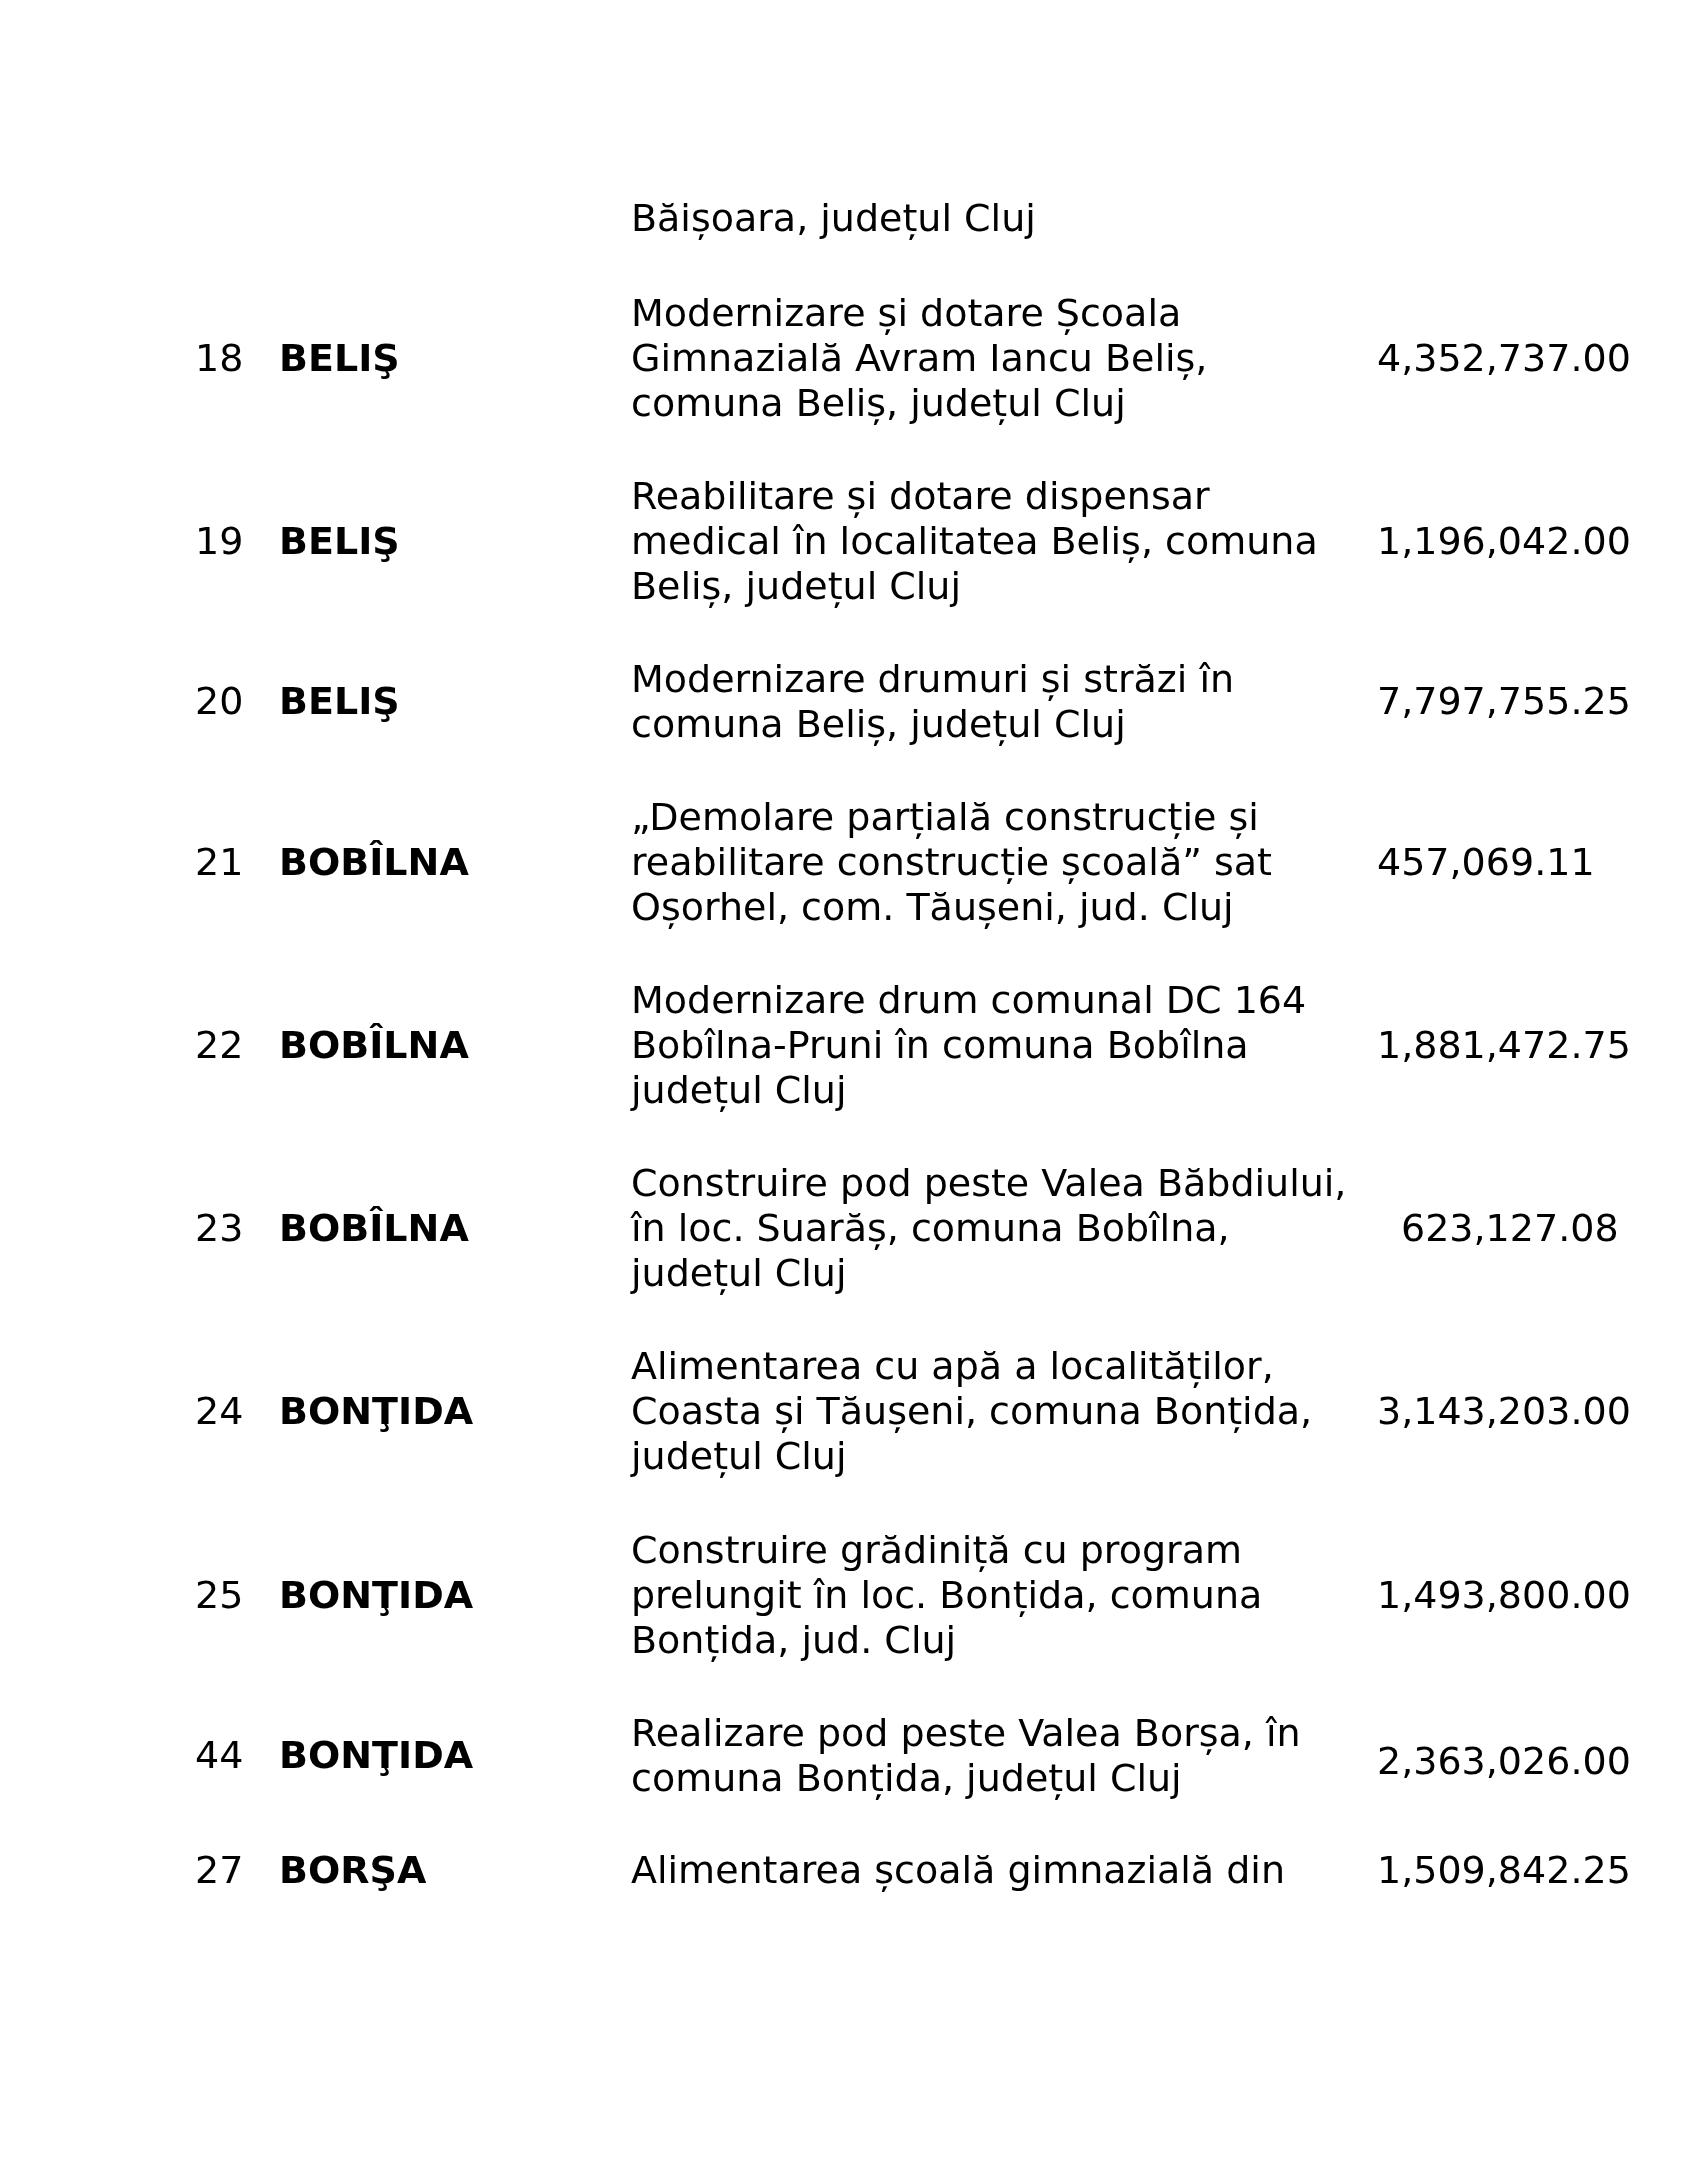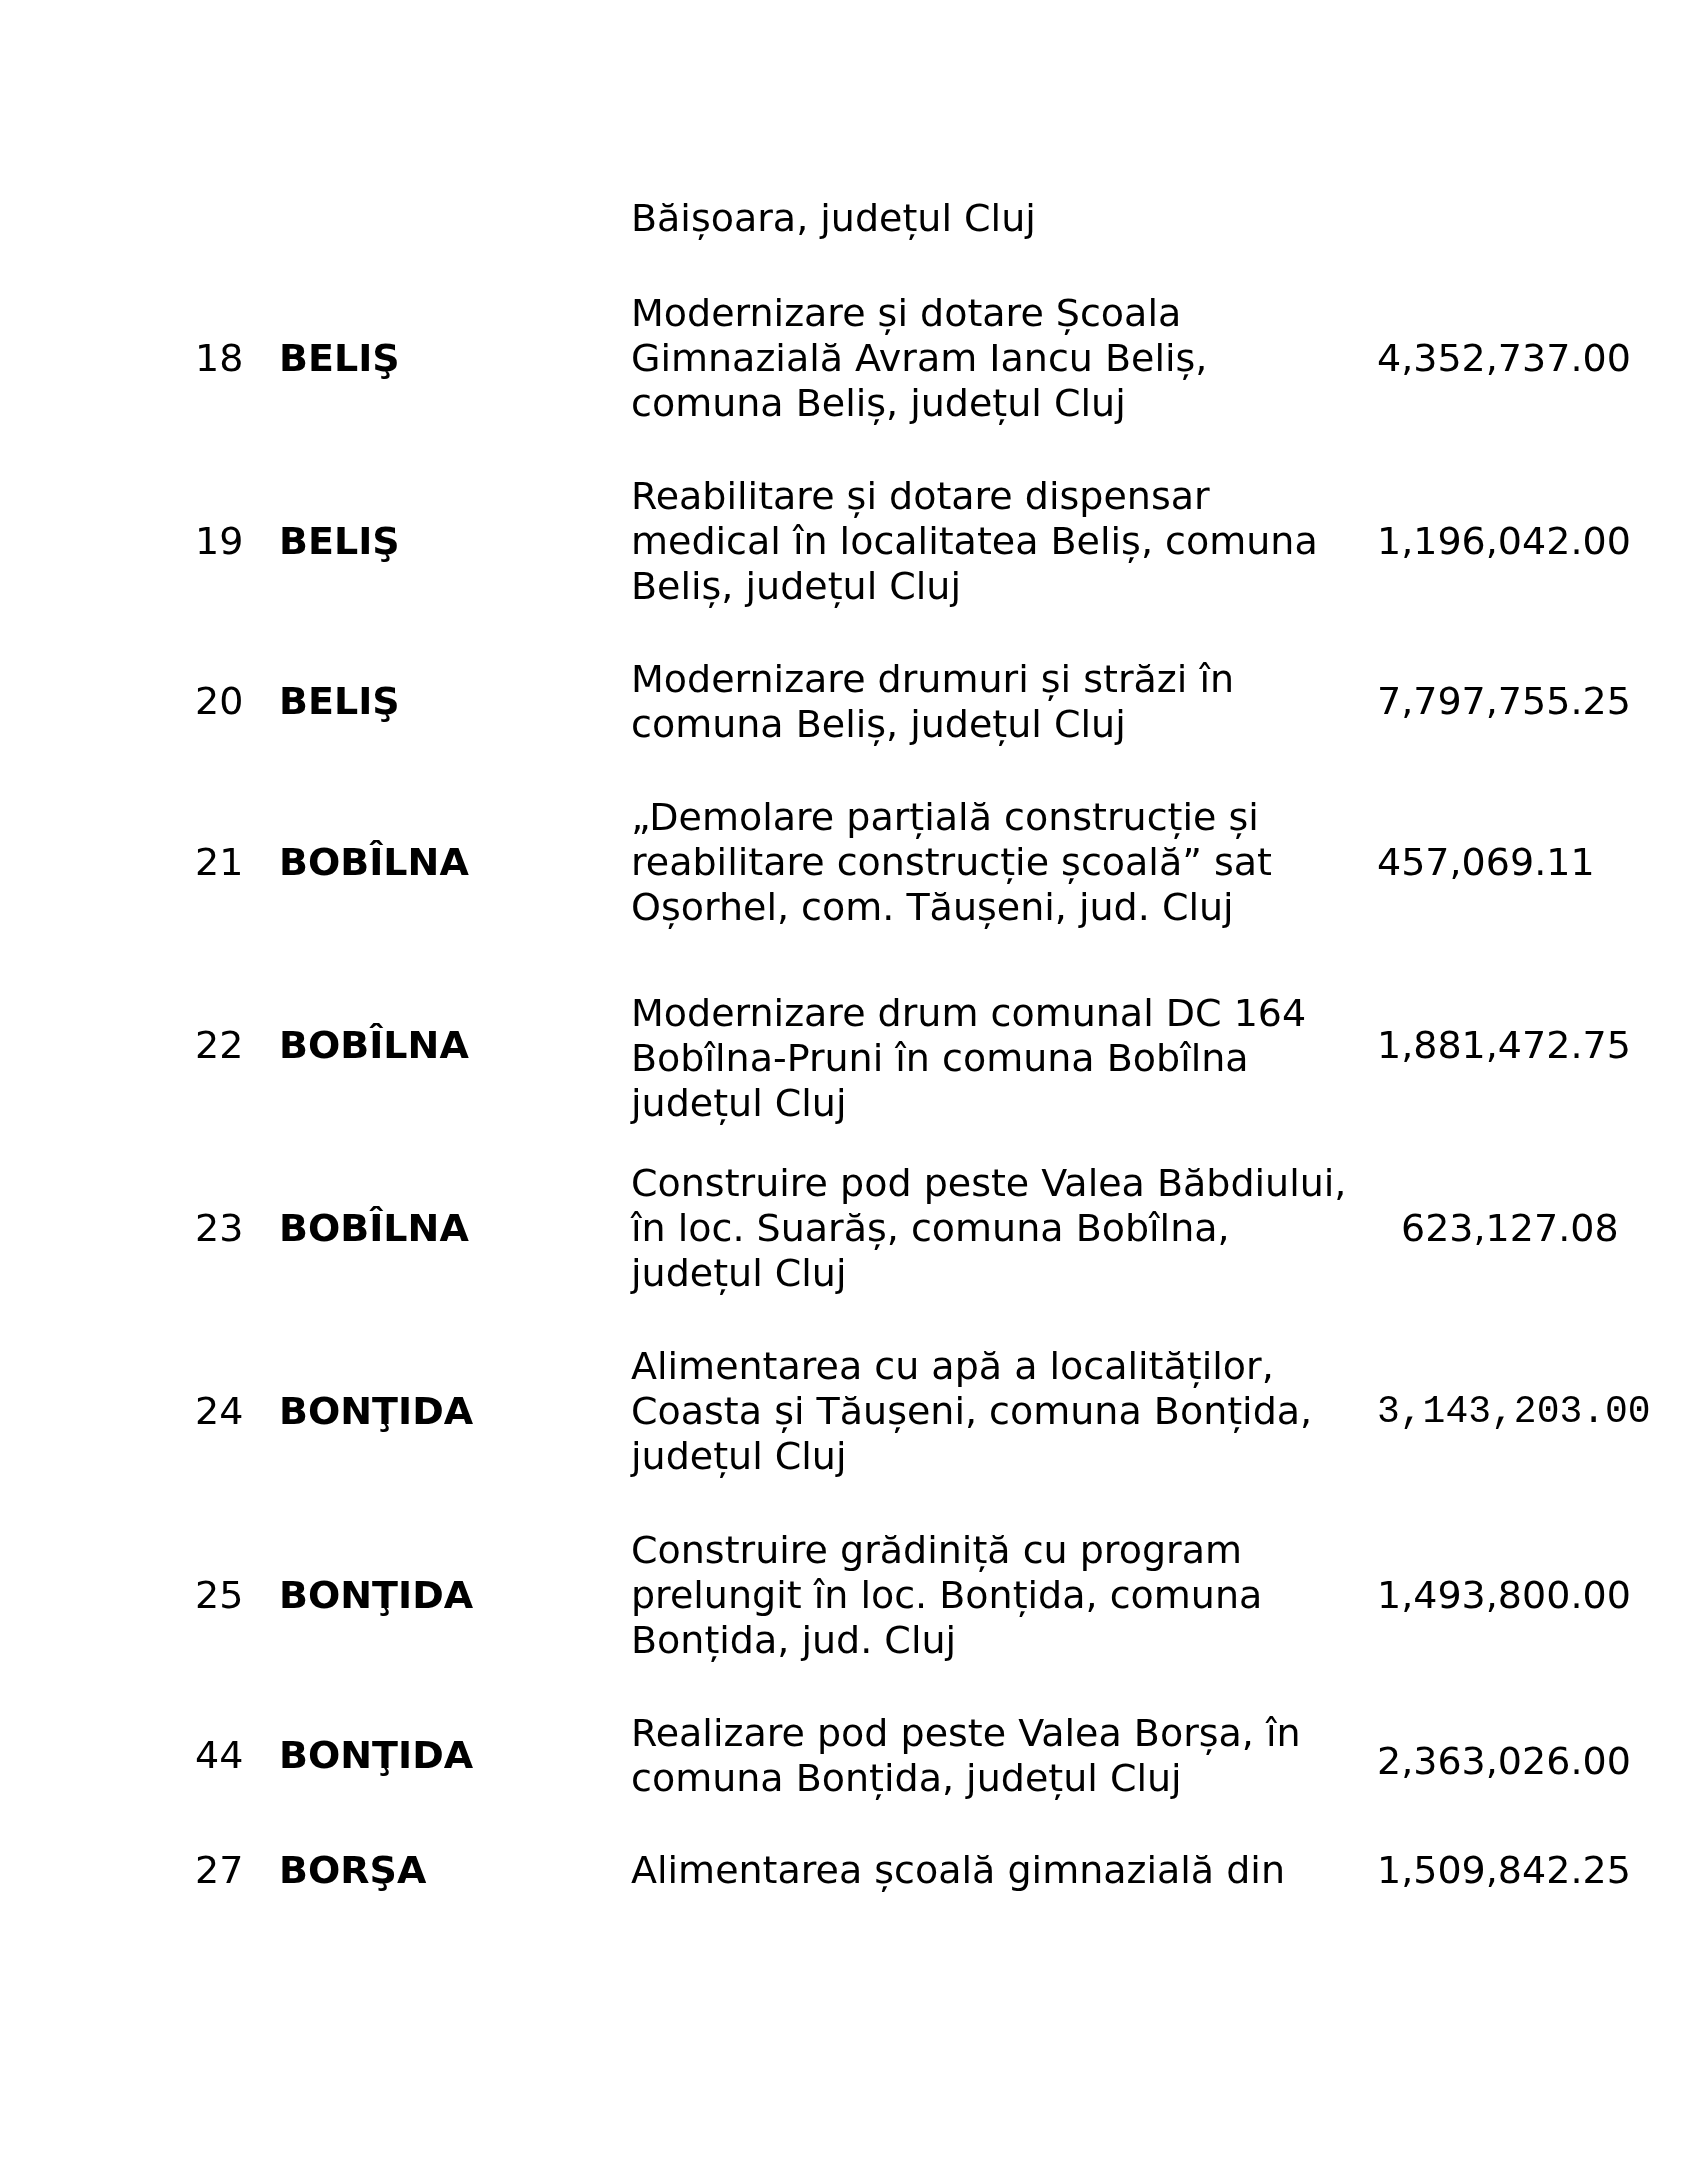--- a/index.html
+++ b/index.html
@@ -48,42 +48,42 @@
   <div class="name" style="top:45px;">BOBÎLNA</div>
   <div class="desc" style="top:0;">„Demolare parțială construcție și
 reabilitare construcție școală” sat
 Oșorhel, com. Tăușeni, jud. Cluj</div>
   <div class="val" style="top:45px;">457,069.11</div>
 </div>
 
 <div class="row" style="top:978px;">
   <div class="nr" style="top:45px;">22</div>
   <div class="name" style="top:45px;">BOBÎLNA</div>
-  <div class="desc" style="top:0;margin-top:13px;">Modernizare drum comunal DC 164
+  <div class="desc" style="top:0;">Modernizare drum comunal DC 164
 Bobîlna-Pruni în comuna Bobîlna
 județul Cluj</div>
   <div class="val" style="top:45px;">1,881,472.75</div>
 </div>
 
 <div class="row" style="top:1161px;">
   <div class="nr" style="top:45px;">23</div>
   <div class="name" style="top:45px;">BOBÎLNA</div>
   <div class="desc" style="top:0;">Construire pod peste Valea Băbdiului,
 în loc. Suarăș, comuna Bobîlna,
 județul Cluj</div>
   <div class="val" style="top:45px;margin-left:24px;">623,127.08</div>
 </div>
 
 <div class="row" style="top:1344px;">
   <div class="nr" style="top:45px;">24</div>
   <div class="name" style="top:45px;">BONŢIDA</div>
   <div class="desc" style="top:0;">Alimentarea cu apă a localităților,
 Coasta și Tăușeni, comuna Bonțida,
 județul Cluj</div>
-  <div class="val" style="top:45px;font-family:Liberation Mono, monospace;">3,143,203.00</div>
+  <div class="val" style="top:45px;">3,143,203.00</div>
 </div>
 
 <div class="row" style="top:1528px;">
   <div class="nr" style="top:45px;">25</div>
   <div class="name" style="top:45px;">BONŢIDA</div>
   <div class="desc" style="top:0;">Construire grădiniță cu program
 prelungit în loc. Bonțida, comuna
 Bonțida, jud. Cluj</div>
   <div class="val" style="top:45px;">1,493,800.00</div>
 </div>

